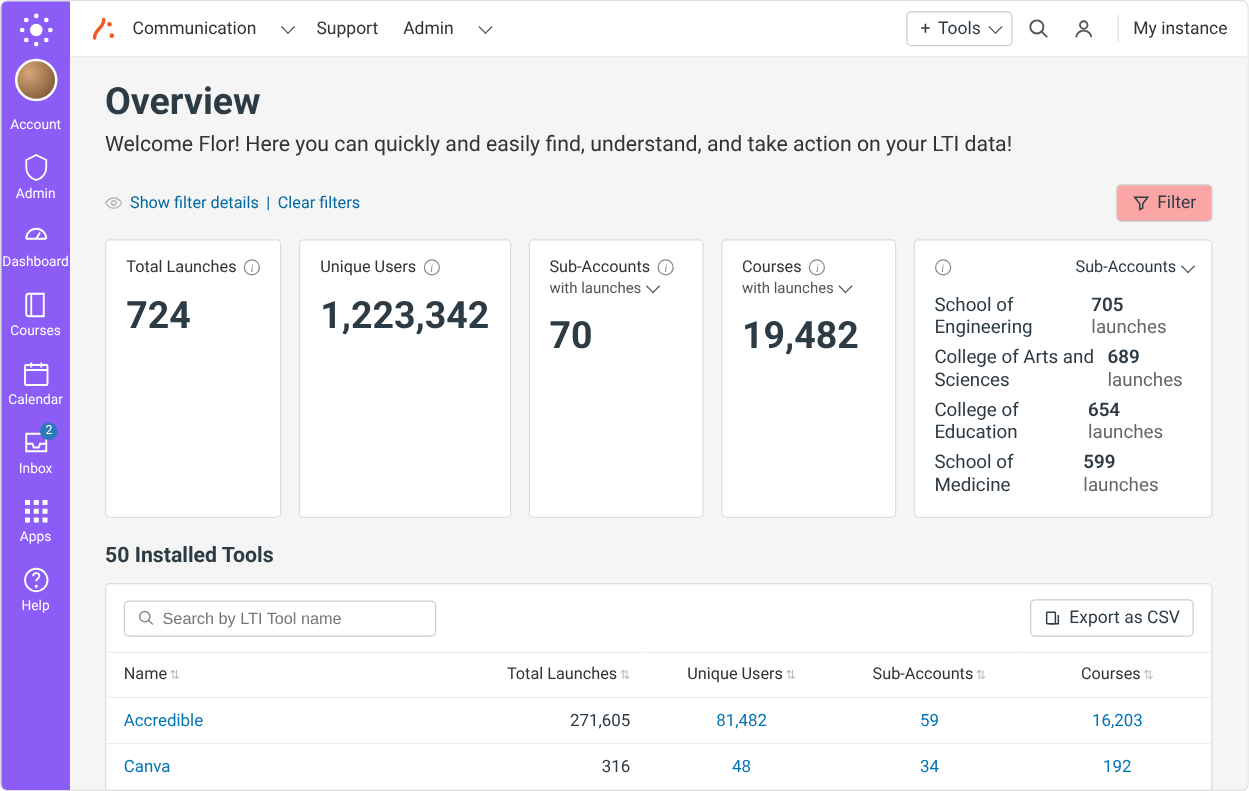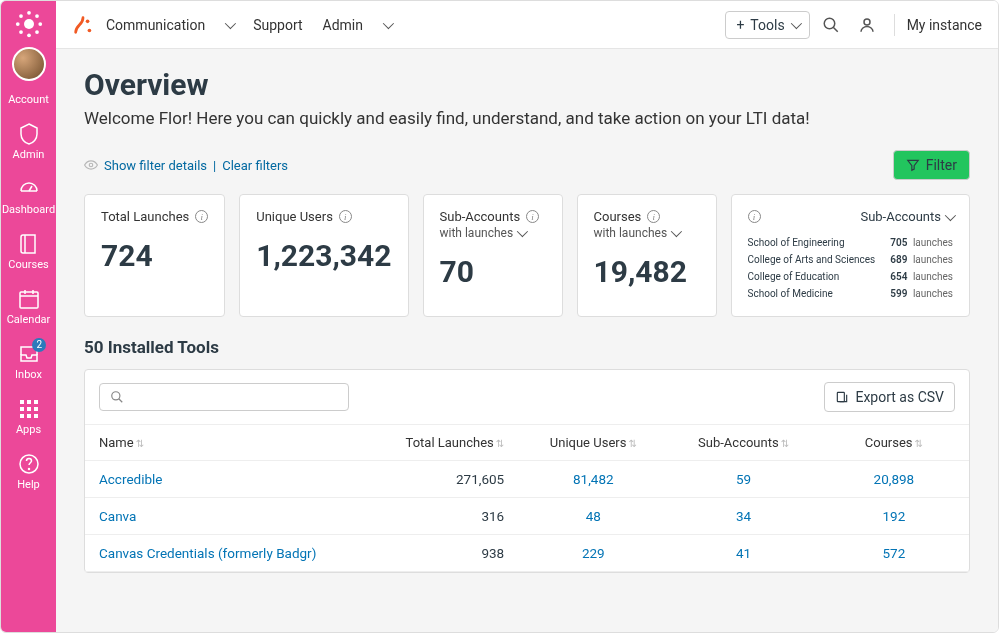--- a/index.html
+++ b/index.html
@@ -1,19 +1,19 @@
 <!DOCTYPE html>
 <html><head>
   <meta charset="utf-8">
   <style>
     * { box-sizing: border-box; margin: 0; padding: 0; }
     body { font-family: -apple-system, BlinkMacSystemFont, "Segoe UI", Roboto, Helvetica, Arial, sans-serif; font-size: 14px; color: #2d3b45; background: #fff; }
     .app { display: flex; width: 999px; height: 633px; border: 1px solid #ddd; border-radius: 6px; overflow: hidden; }
     
-    .sidebar { width: 55px; background: #ec4899; display: flex; flex-direction: column; align-items: center; padding-top: 6px; }
+    .sidebar { width: 55px; background: #8b5cf6; display: flex; flex-direction: column; align-items: center; padding-top: 6px; }
     .brand-logo { width: 34px; height: 34px; margin-bottom: 6px; display:flex; align-items:center; justify-content:center; }
     .brand-logo svg { fill: #fff; }
     .avatar { width: 34px; height: 34px; border-radius: 50%; border: 2px solid #fff; background: radial-gradient(circle at 30% 30%, #d7a67a, #6e4b2a); margin-bottom: 2px; }
     .nav { list-style: none; width: 100%; }
     .nav li { display: flex; flex-direction: column; align-items: center; padding: 8px 0; cursor: pointer; color: #fff; position: relative; }
     .nav li .ic { width: 24px; height: 24px; display: flex; align-items: center; justify-content: center; }
     .nav li .lbl { font-size: 11px; margin-top: 2px; }
     .badge { position: absolute; top: 4px; right: 10px; background: #2b7abb; color: #fff; font-size: 10px; border-radius: 8px; padding: 0 4px; line-height: 14px; }
     
     .main { flex: 1; display: flex; flex-direction: column; background: #f5f5f5; }
@@ -27,34 +27,34 @@
     .topicon { width: 30px; height: 30px; display: flex; align-items: center; justify-content: center; cursor: pointer; color: #555; }
     .vsep { width: 1px; height: 22px; background: #ddd; margin: 0 6px; }
     .instance { cursor: pointer; color: #333; }
     
     .content { padding: 18px 28px; overflow: auto; }
     h1 { font-size: 30px; font-weight: 700; margin-bottom: 6px; }
     .welcome { font-size: 17px; color: #333; margin-bottom: 22px; }
     .filterrow { display: flex; align-items: center; margin-bottom: 14px; }
     .filterleft { color: #0369a1; font-size: 13px; display: flex; align-items: center; gap: 6px; }
     .filterleft .eye { width:14px;height:14px; }
-    .filter-btn { margin-left: auto; border: 1px solid #ccc; border-radius: 4px; padding: 6px 12px; display: flex; align-items: center; gap: 6px; background: #22c55e; cursor: pointer; }
+    .filter-btn { margin-left: auto; border: 1px solid #ccc; border-radius: 4px; padding: 6px 12px; display: flex; align-items: center; gap: 6px; background: #fca5a5; cursor: pointer; }
     .statsrow { display: flex; gap: 14px; margin-bottom: 20px; }
     .card { background: #fff; border: 1px solid #ddd; border-radius: 4px; padding: 14px 16px; }
     .statcard { flex: 0 0 auto; min-width: 140px; }
     .statcard .hdr { display: flex; align-items: center; gap: 6px; font-size: 13px; color: #333; margin-bottom: 2px; }
     .statcard .sub { font-size: 12px; color: #555; display:flex; align-items:center; gap:4px; }
     .statcard .val { font-size: 30px; font-weight: 700; margin-top: 14px; }
     .info-ic { width: 13px; height: 13px; border: 1px solid #888; border-radius: 50%; font-size: 9px; display: inline-flex; align-items: center; justify-content: center; color: #888; font-style: italic; font-family: serif;}
     .champcard { flex: 1; }
     .champhdr { display: flex; align-items: center; gap: 6px; margin-bottom: 10px; }
     .champhdr .ttl { font-size: 13px; }
     .champhdr .drop { margin-left: auto; font-size: 13px; display:flex; align-items:center; gap:4px; cursor:pointer;}
     .champlist { list-style: none; }
-    .champlist li { display: flex; font-size: 10px; padding: 3px 0; }
+    .champlist li { display: flex; font-size: 15px; padding: 3px 0; }
     .champlist .cnt { margin-left: auto; font-weight: 600; }
     .champlist .unit { font-weight: 400; color: #666; margin-left: 3px;}
     .section-title { font-size: 17px; font-weight: 700; margin-bottom: 12px; }
     .tablecard { padding: 0; }
     .tabletop { padding: 12px 14px; display: flex; align-items: center; gap: 10px; }
     .search { border: 1px solid #ccc; border-radius: 4px; padding: 6px 10px; display: flex; align-items: center; gap: 6px; width: 250px; }
     .search input { border: none; outline: none; font-size: 13px; flex: 1; }
     .export-btn { margin-left: auto; border: 1px solid #ccc; border-radius: 4px; padding: 6px 10px; display: flex; align-items: center; gap: 6px; background: #fff; cursor: pointer; }
     table { width: 100%; border-collapse: collapse; }
     th { text-align: left; font-weight: 400; color: #333; padding: 10px 14px; border-top: 1px solid #eee; border-bottom: 1px solid #eee; font-size: 13px; }
@@ -298,20 +298,21 @@
       </div>
 
       <div class="section-title">50 Installed Tools</div>
       <div class="card tablecard">
         <div class="tabletop">
           <div class="search">
             <svg width="14" height="14" viewBox="0 0 24 24" fill="none" stroke="#888" stroke-width="2">
                 <circle cx="10" cy="10" r="7"></circle>
                 <line x1="21" y1="21" x2="15" y2="15"></line>
               </svg>
+            <input placeholder="Search by LTI Tool name" style="">
           </div>
           <div class="export-btn">
             <svg width="14" height="14" viewBox="0 0 24 24" fill="none" stroke="currentColor" stroke-width="2">
                 <rect x="4" y="4" width="12" height="16" rx="1"></rect>
                 <path d="M20 8v12H8"></path>
               </svg>
             <span>Export as CSV</span>
           </div>
         </div>
         <table>
@@ -323,21 +324,21 @@
               <th class="calign" style="width:17%"><span>Sub-Accounts</span><span class="sort">⇅</span></th>
               <th class="calign" style="width:17%"><span>Courses</span><span class="sort">⇅</span></th>
             </tr>
           </thead>
           <tbody id="tbody">
               <tr>
     <td class="link" style="position:relative;"><span>Accredible</span></td>
     <td class="ralign">271,605</td>
     <td class="calign link">81,482</td>
     <td class="calign link">59</td>
-    <td class="calign link">20,898</td>
+    <td class="calign link">16,203</td>
               </tr>
               <tr>
     <td class="link" style="position:relative;"><span>Canva</span></td>
     <td class="ralign">316</td>
     <td class="calign link">48</td>
     <td class="calign link">34</td>
     <td class="calign link">192</td>
               </tr>
               <tr>
     <td class="link" style="position:relative;"><span>Canvas Credentials (formerly Badgr)</span></td>

